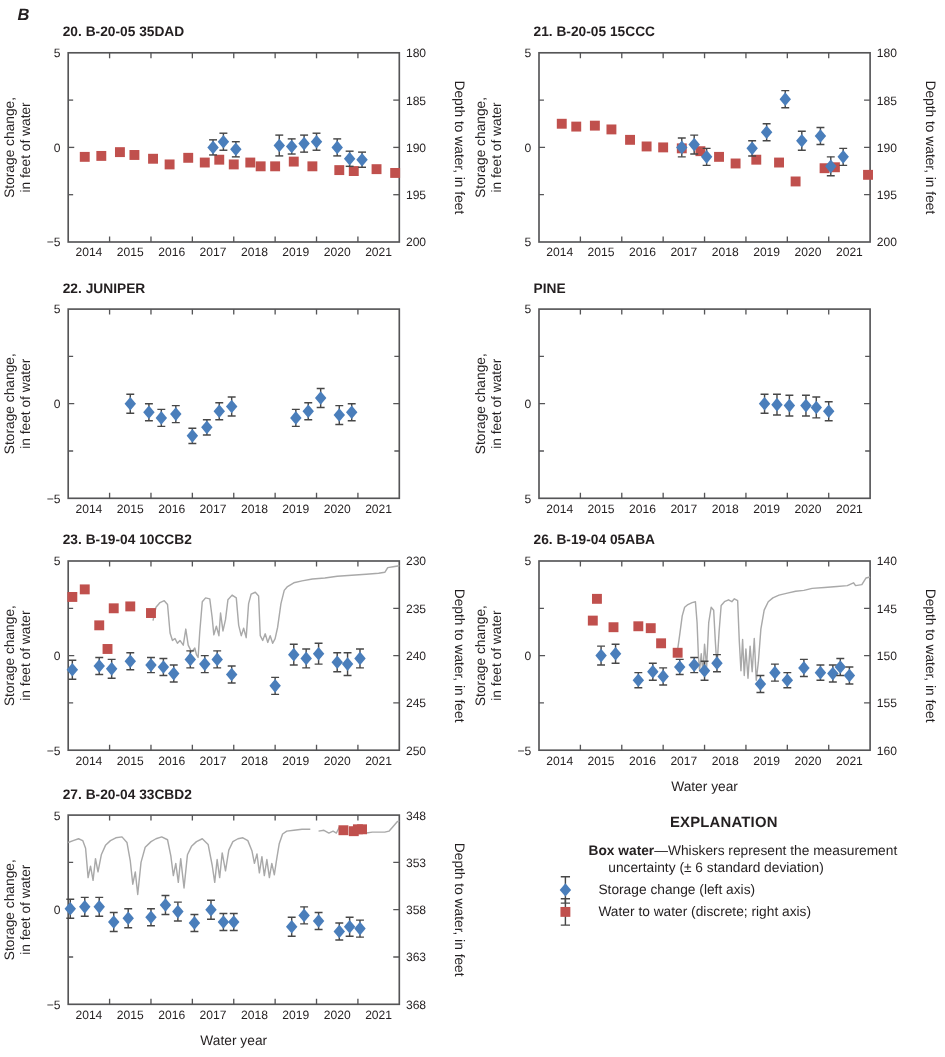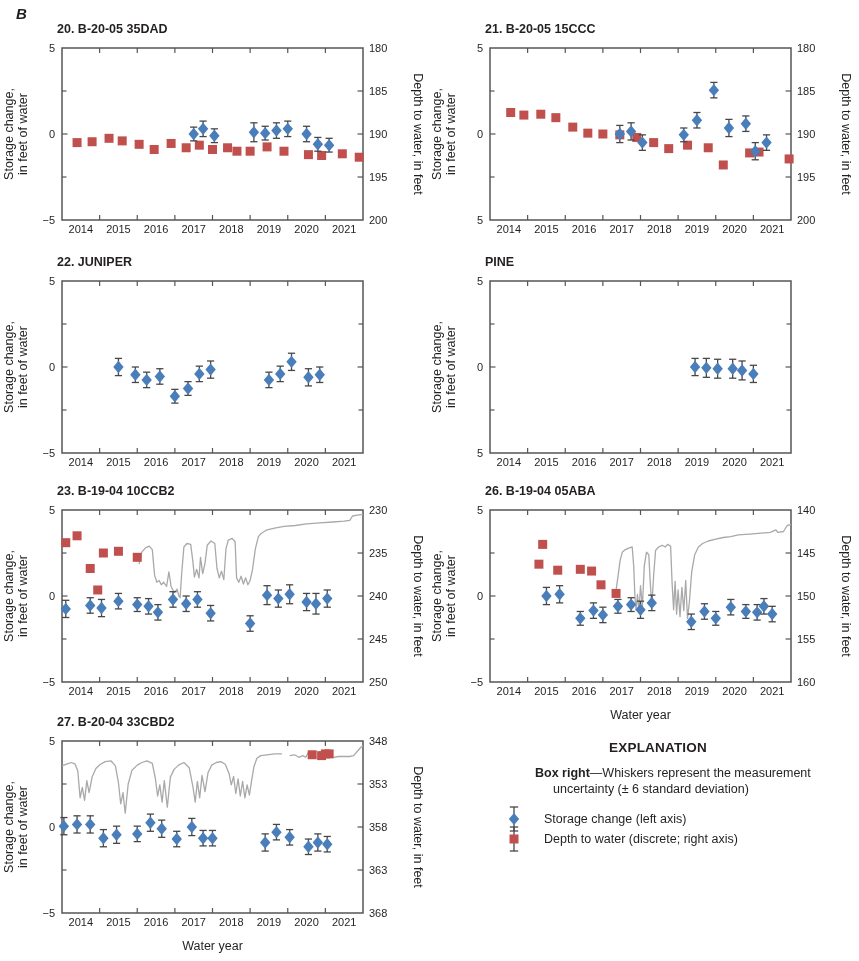--- a/index.html
+++ b/index.html
@@ -782,38 +782,38 @@
           <line x1="323.6562499999983" y1="122.46" x2="330.85624999999834" y2="122.46" stroke="#474747" stroke-width="1.3"></line>
           <line x1="323.6562499999983" y1="137.94" x2="330.85624999999834" y2="137.94" stroke="#474747" stroke-width="1.3"></line>
           <polygon points="327.2562499999983,123.99999999999999 332.4562499999983,130.2 327.2562499999983,136.39999999999998 322.05624999999833,130.2" fill="#4a7ebb"></polygon>
         </g>
       </g>
     </svg>
 
   <div class="legend">
     <div class="legend-inner">
       <div class="legend-title">EXPLANATION</div>
-      <div class="legend-note"><b>Box right</b><span>—Whiskers represent the measurement uncertainty (± 6 standard deviation)</span></div>
-      <div class="legend-row" style="margin-top:12px;">
+      <div class="legend-note"><b>Box water</b><span>—Whiskers represent the measurement uncertainty (± 6 standard deviation)</span></div>
+      <div class="legend-row" style="margin-top:2px;">
         <span class="sym">
             <svg width="20" height="32">
               <line x1="10" y1="4" x2="10" y2="28" stroke="#474747" stroke-width="1.3"></line>
               <line x1="5.8" y1="4" x2="14.2" y2="4" stroke="#474747" stroke-width="1.3"></line>
               <line x1="5.8" y1="28" x2="14.2" y2="28" stroke="#474747" stroke-width="1.3"></line>
               <polygon points="10,10 15.2,16 10,22 4.8,16" fill="#4a7ebb"></polygon>
             </svg>
           </span>
         <span class="lbl">Storage change (left axis)</span>
       </div>
       <div class="legend-row">
         <span class="sym">
             <svg width="20" height="32">
               <line x1="10" y1="4" x2="10" y2="28" stroke="#474747" stroke-width="1.3"></line>
               <line x1="5.8" y1="4" x2="14.2" y2="4" stroke="#474747" stroke-width="1.3"></line>
               <line x1="5.8" y1="28" x2="14.2" y2="28" stroke="#474747" stroke-width="1.3"></line>
               <rect x="5.5" y="11.5" width="9" height="9" fill="#c0504d"></rect>
             </svg>
           </span>
-        <span class="lbl">Depth to water (discrete; right axis)</span>
+        <span class="lbl">Water to water (discrete; right axis)</span>
       </div>
     </div>
   </div>
 </div>
 
 </body></html>

